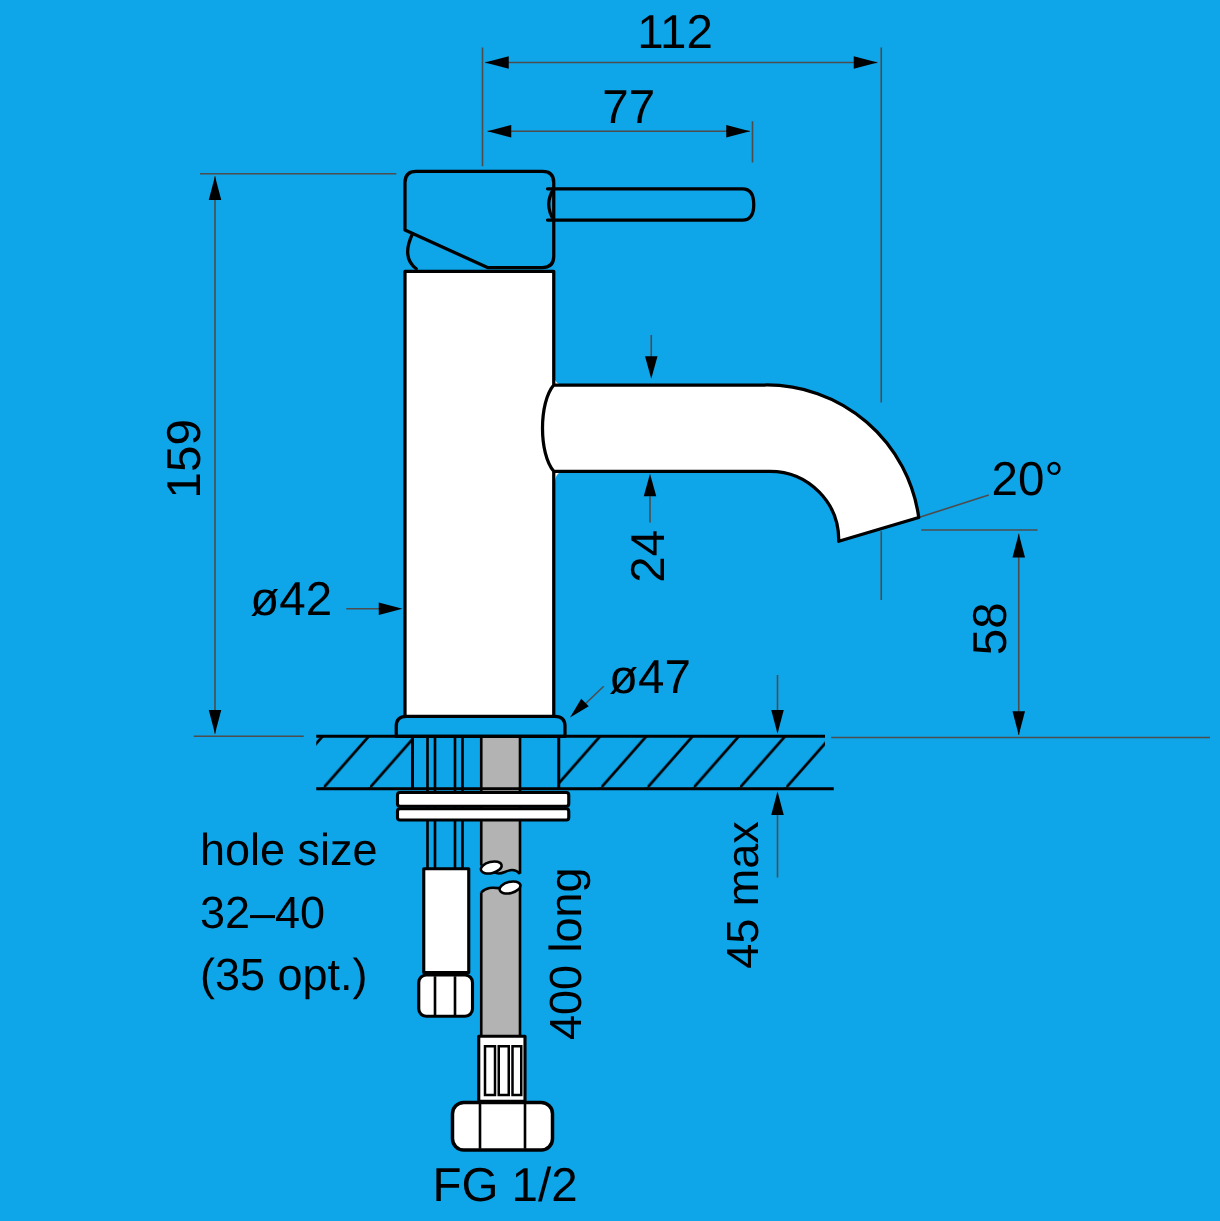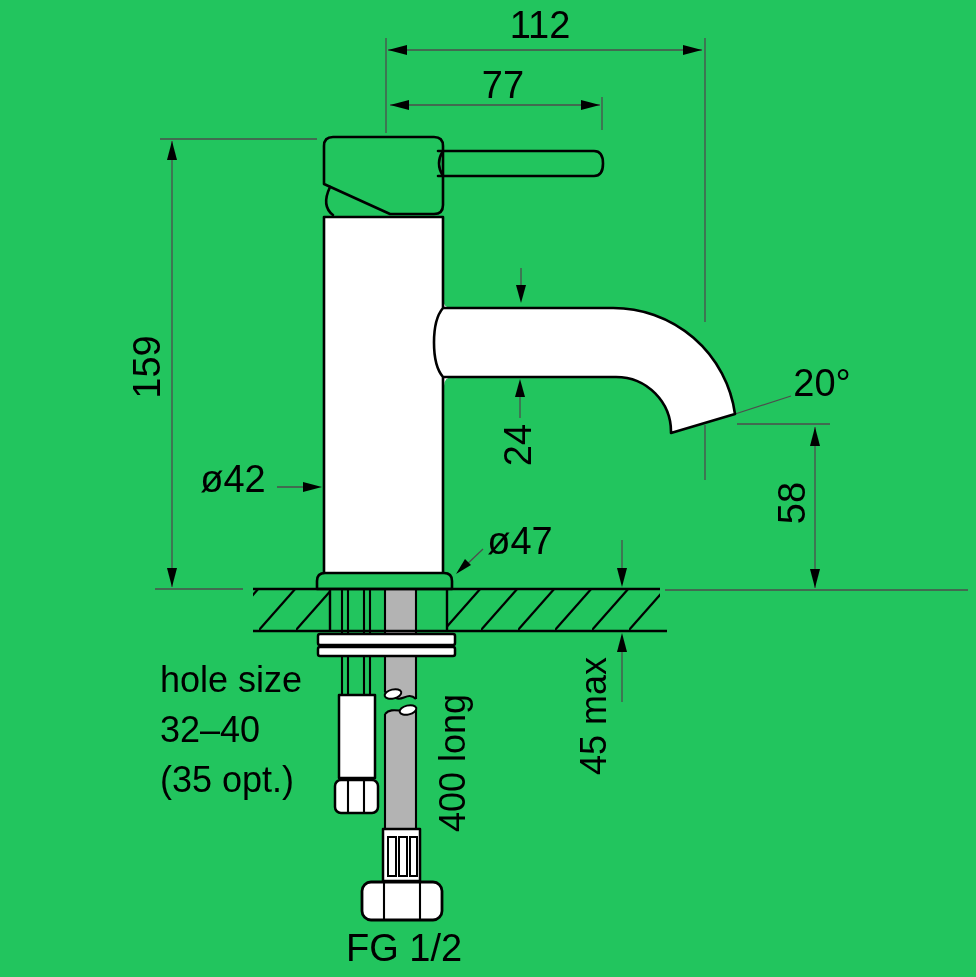--- a/index.html
+++ b/index.html
@@ -1,16 +1,16 @@
 <!DOCTYPE html>
 <html><head>
 <meta charset="utf-8">
 <style>
   html,body{margin:0;padding:0;background:#ffffff;}
-  .page{width:976px;height:977px;position:relative;background:#22c55e;overflow:hidden;}
+  .page{width:976px;height:977px;position:relative;background:#0ea5e9;overflow:hidden;}
   svg{display:block;}
   .outline{fill:none;stroke:#000;stroke-width:2.6;stroke-linejoin:round;stroke-linecap:round;}
   .outline-thin{fill:none;stroke:#000;stroke-width:2.1;stroke-linejoin:round;stroke-linecap:butt;}
   .whitefill{fill:#fff;stroke:#000;stroke-width:2.5;stroke-linejoin:round;}
   .silhouette{fill:#fff;stroke:none;}
   .dimline{fill:none;stroke:#4d4d4d;stroke-width:1.3;}
   .arrowhead{fill:#000;stroke:none;}
   .dimtext{font-family:"Liberation Sans","DejaVu Sans",sans-serif;font-size:38px;fill:#000;}
   .dimtext-sm{font-family:"Liberation Sans","DejaVu Sans",sans-serif;font-size:36px;fill:#000;}
   .mid{text-anchor:middle;}

